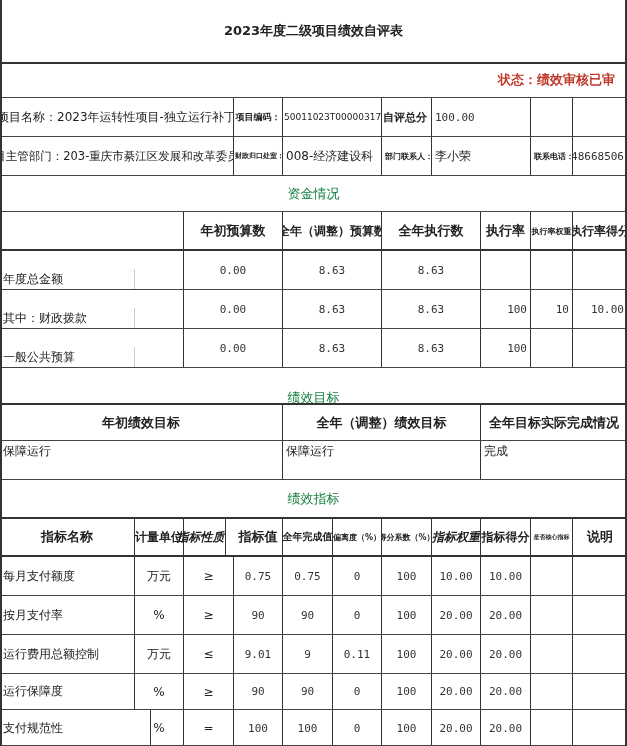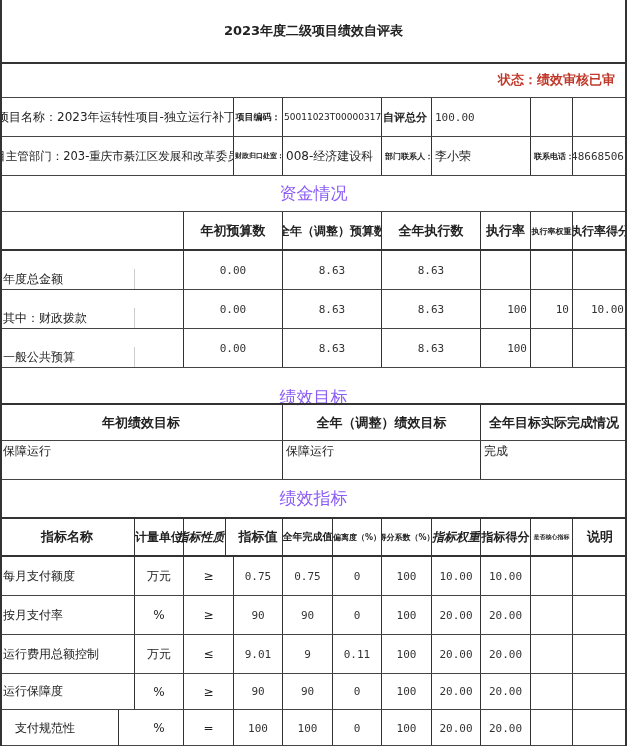--- a/index.html
+++ b/index.html
@@ -14,21 +14,21 @@
   .cell.c { justify-content:center; }
   .cell.r { justify-content:flex-end; padding-right:3px; }
   .cell.l { justify-content:flex-start; padding-left:3px; }
   .cell.top { align-items:flex-start; padding-top:2px; }
   .hline { position:absolute; left:0; width:627px; height:0; border-top:2px solid #333; }
   .hline.thin { border-top:1px solid #444; }
   .vborder-l { position:absolute; left:0; top:0; width:0; height:746px; border-left:2px solid #333; }
   .vborder-r { position:absolute; right:0; top:0; width:0; height:746px; border-right:2px solid #333; }
   .title { font-weight:bold; font-size:13px; letter-spacing:0; }
   .status { color:#c0392b; font-weight:bold; font-size:13px; justify-content:flex-end; padding-right:12px; }
-  .section { color:#8b5cf6; font-size:17px; }
+  .section { color:#15803d; font-size:13px; }
   .hdr { font-weight:bold; font-size:13px; }
   .tiny { font-size:8px; font-weight:bold; }
   .info-label { font-size:9px; font-weight:bold; }
   .code { font-size:9px; }
   .num { font-family:"DejaVu Sans Mono", "Liberation Mono", monospace; font-size:11px; color:#333; }
 </style>
 </head>
 <body>
 
 <div class="sheet">
@@ -210,21 +210,21 @@
     <div class="cell c num" style="left:333px;width:49px;">0</div>
     <div class="cell c num" style="left:382px;width:50px;">100</div>
     <div class="cell c num" style="left:432px;width:49px;">20.00</div>
     <div class="cell c num" style="left:481px;width:50px;">20.00</div>
     <div class="cell c" style="left:531px;width:42px;"></div>
     <div class="cell c" style="left:573px;width:54px;border-right:none;"></div>
   </div>
   <div class="hline thin" style="top:709px;"></div>
 
   <div class="row" style="top:710px;height:36px;">
-    <div class="cell l" style="left:12px;width:107px;text-align:center;">支付规范性</div>
+    <div class="cell l" style="left:0;width:151px;text-align:center;">支付规范性</div>
     <div class="cell c" style="left:135px;width:49px;">%</div>
     <div class="cell c" style="left:184px;width:50px;">=</div>
     <div class="cell c num" style="left:234px;width:49px;">100</div>
     <div class="cell c num" style="left:283px;width:50px;">100</div>
     <div class="cell c num" style="left:333px;width:49px;">0</div>
     <div class="cell c num" style="left:382px;width:50px;">100</div>
     <div class="cell c num" style="left:432px;width:49px;">20.00</div>
     <div class="cell c num" style="left:481px;width:50px;">20.00</div>
     <div class="cell c" style="left:531px;width:42px;"></div>
     <div class="cell c" style="left:573px;width:54px;border-right:none;"></div>

